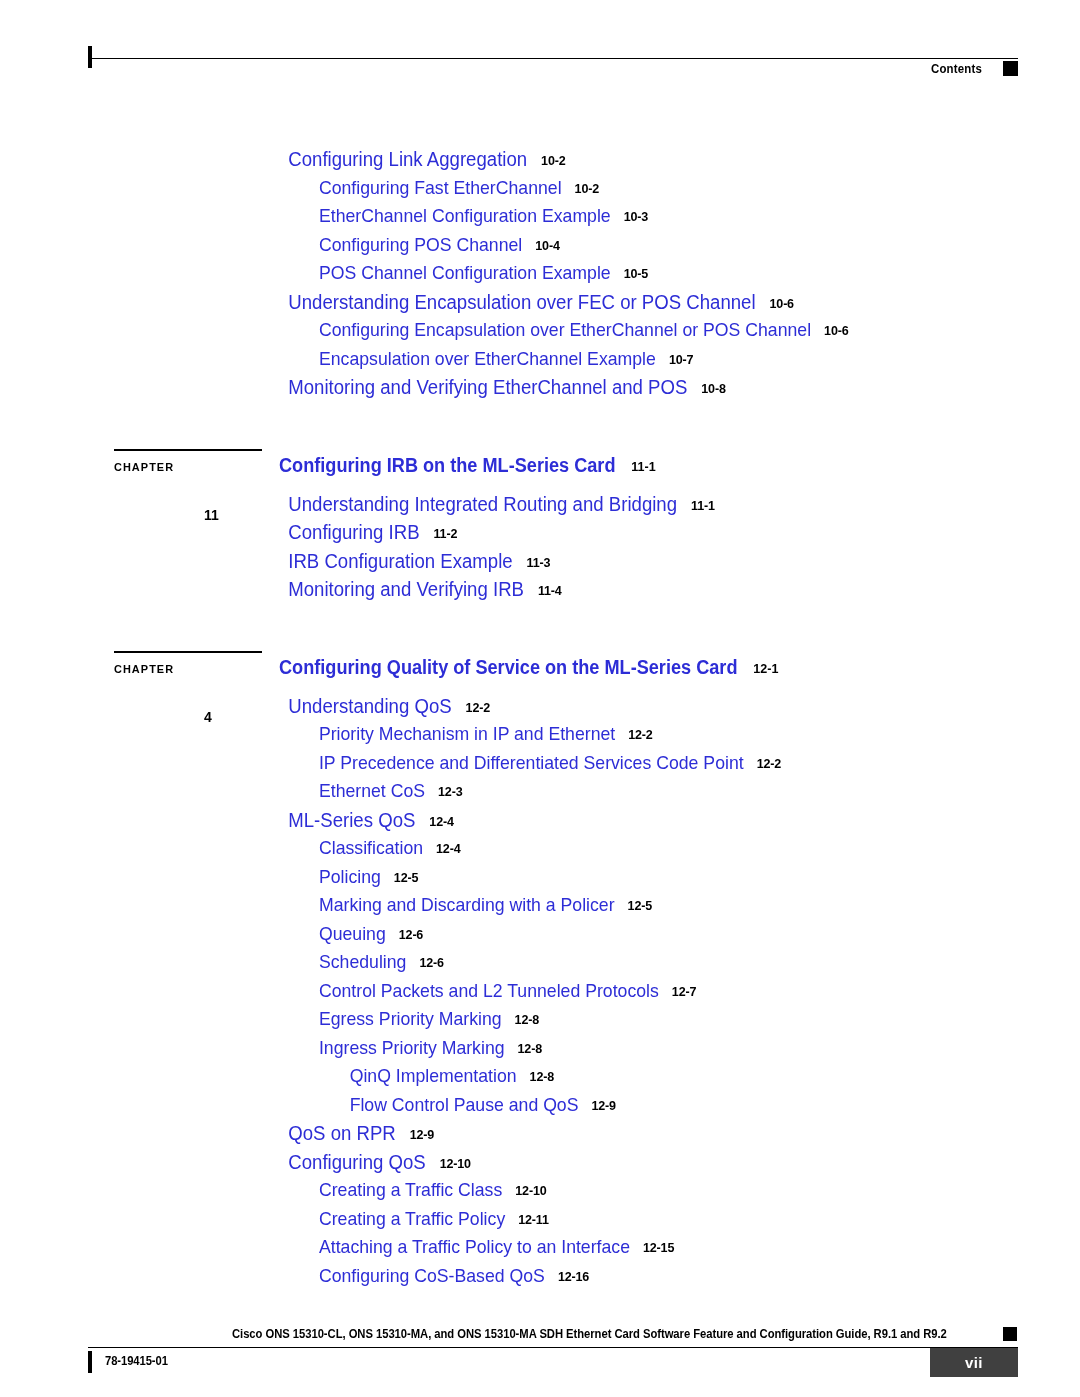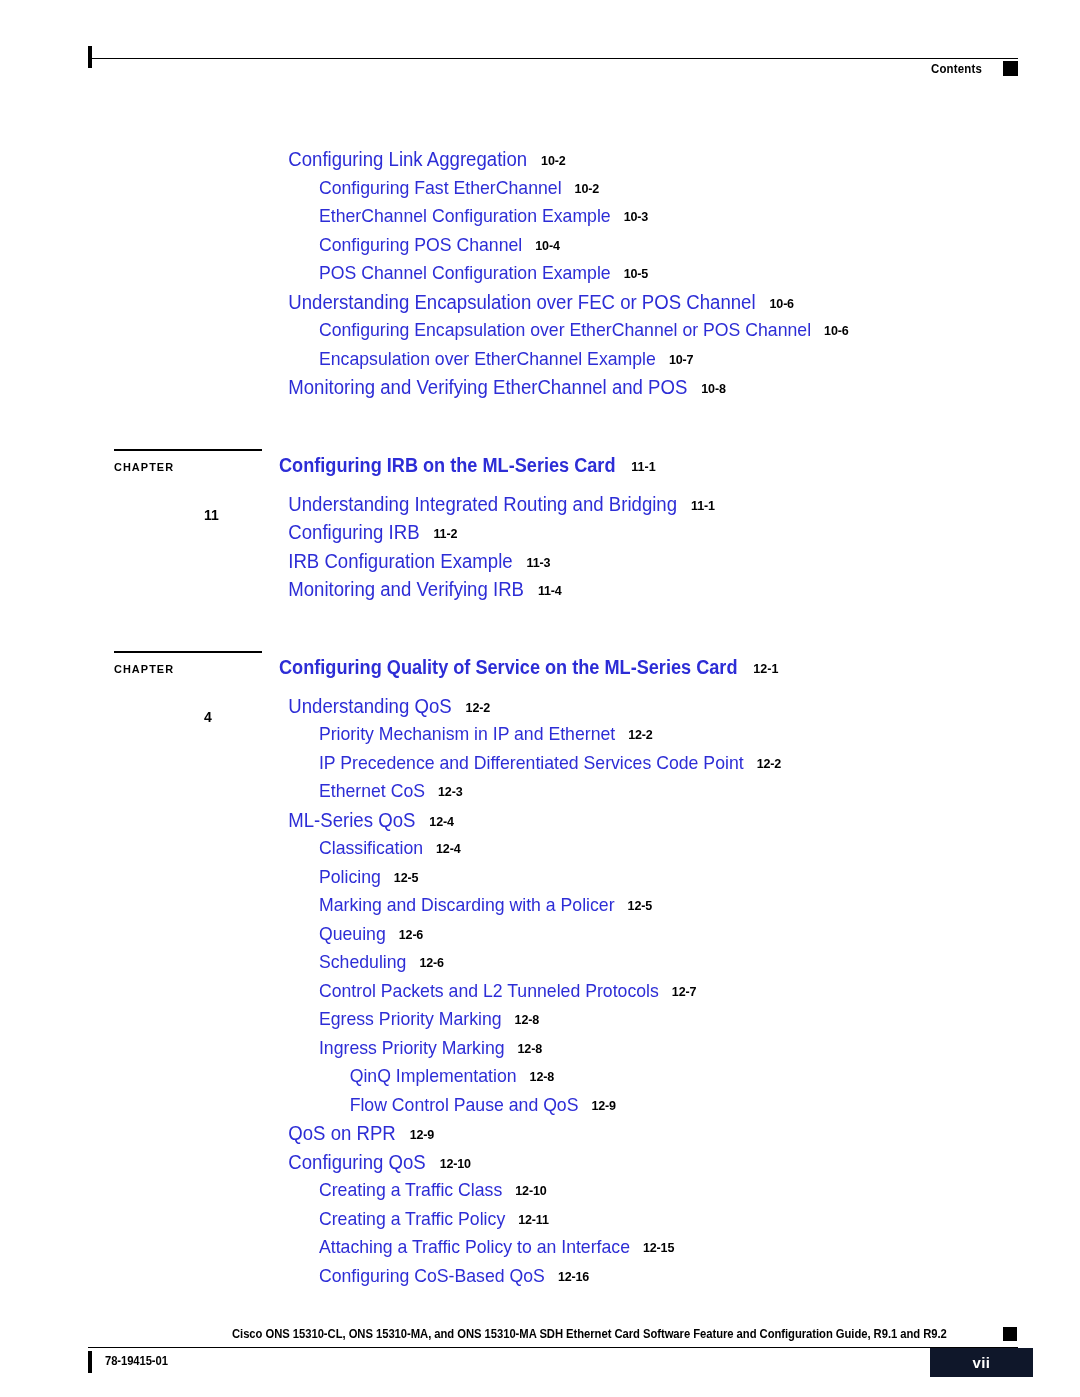--- a/index.html
+++ b/index.html
@@ -225,23 +225,23 @@
     font-size: 12.5px;
     font-weight: bold;
     letter-spacing: -0.1px;
     transform: scaleX(0.9);
     transform-origin: left center;
   }
   .page-badge {
     position: absolute;
     left: 842px;
     top: 21px;
-    width: 103px;
+    width: 88px;
     height: 29px;
-    background: #0f172a;
+    background: #404040;
     color: #ffffff;
     font-size: 15px;
     font-weight: bold;
     display: flex;
     align-items: center;
     justify-content: center;
     letter-spacing: 0.4px;
   }
 </style>
 </head>

